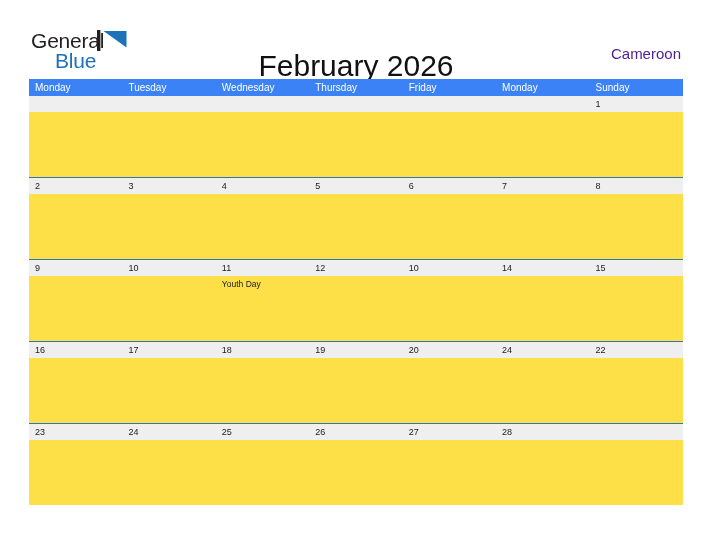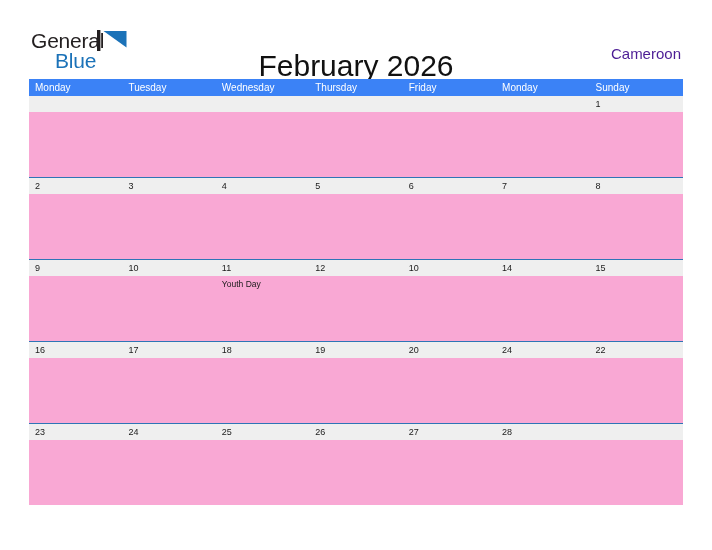--- a/index.html
+++ b/index.html
@@ -112,21 +112,21 @@
     border-top: none;
   }
   .week-row .day-band {
     display: flex;
     height: 16px;
     background: #efefef;
   }
   .week-row .day-body {
     display: flex;
     height: 65px;
-    background: #f9a8d4;
+    background: #fde047;
   }
   .day-number {
     flex: 1 1 0;
     font-size: 9px;
     line-height: 16px;
     color: #1a1a1a;
     padding-left: 6px;
     box-sizing: border-box;
     white-space: nowrap;
     overflow: hidden;

